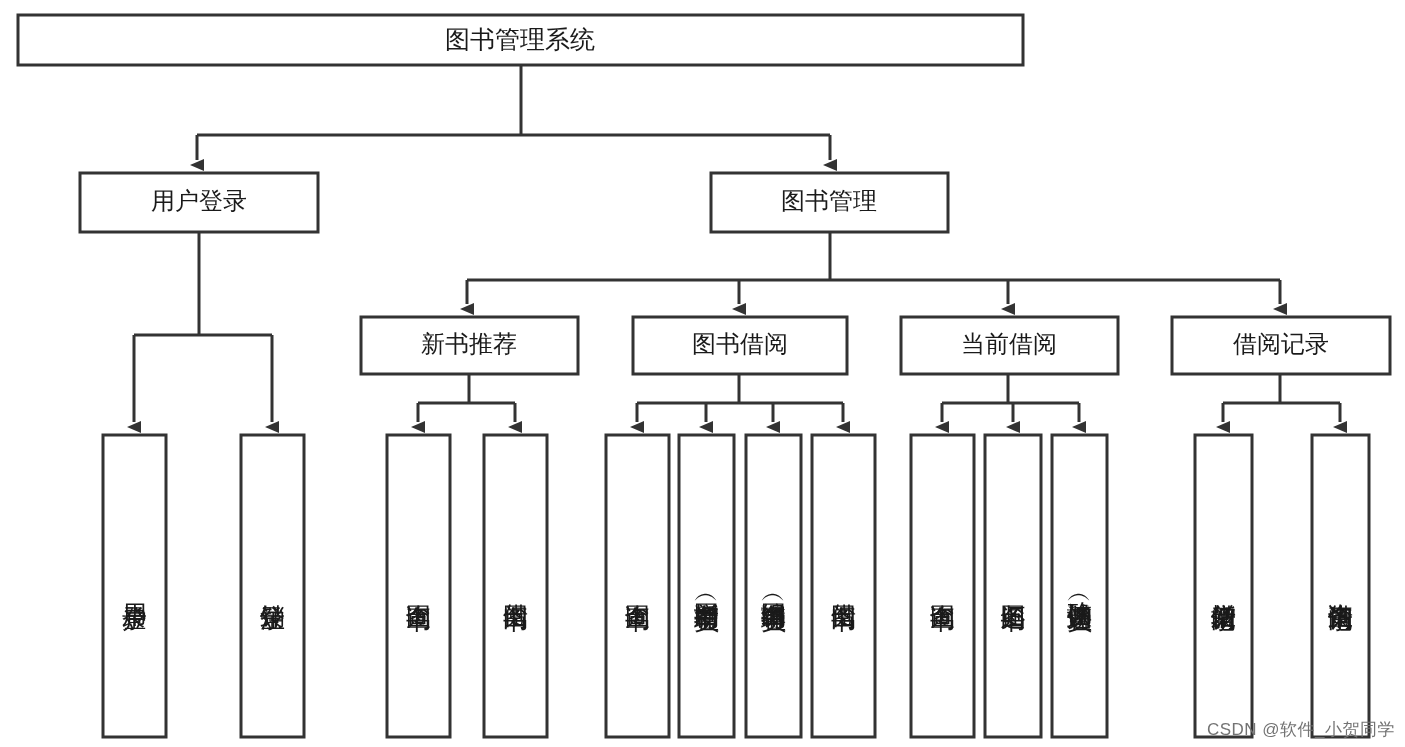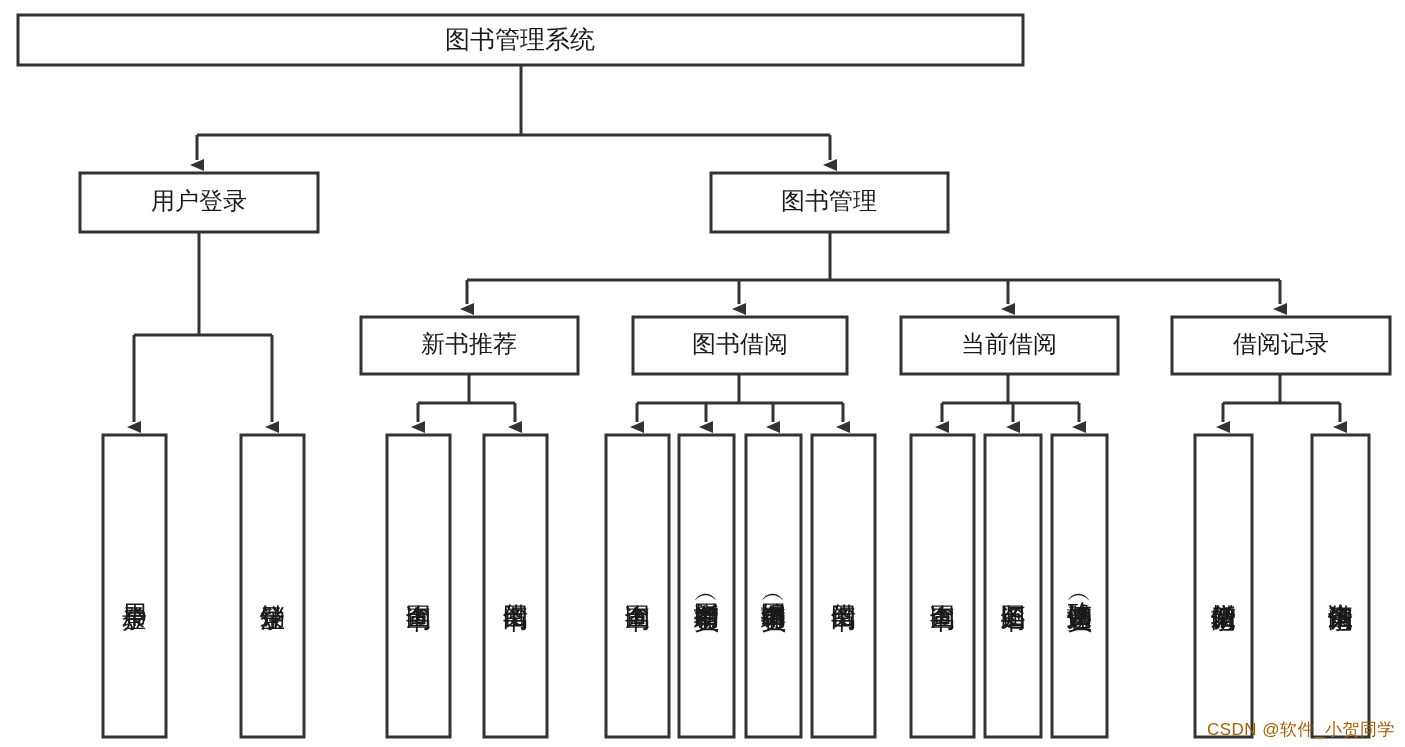--- a/index.html
+++ b/index.html
@@ -74,21 +74,21 @@
     align-items: center;
     justify-content: center;
     pointer-events: none;
   }
   .watermark {
     position: absolute;
     right: 10px;
     bottom: 6px;
     font-family: "Liberation Sans", "DejaVu Sans", sans-serif;
     font-size: 17px;
-    color: #a16207;
+    color: #737373;
     letter-spacing: 0.5px;
     white-space: nowrap;
   }
 </style>
 </head>
 <body>
 
 <div id="diagram-root">
 
   <svg id="diagram" viewBox="0 0 1405 747">

